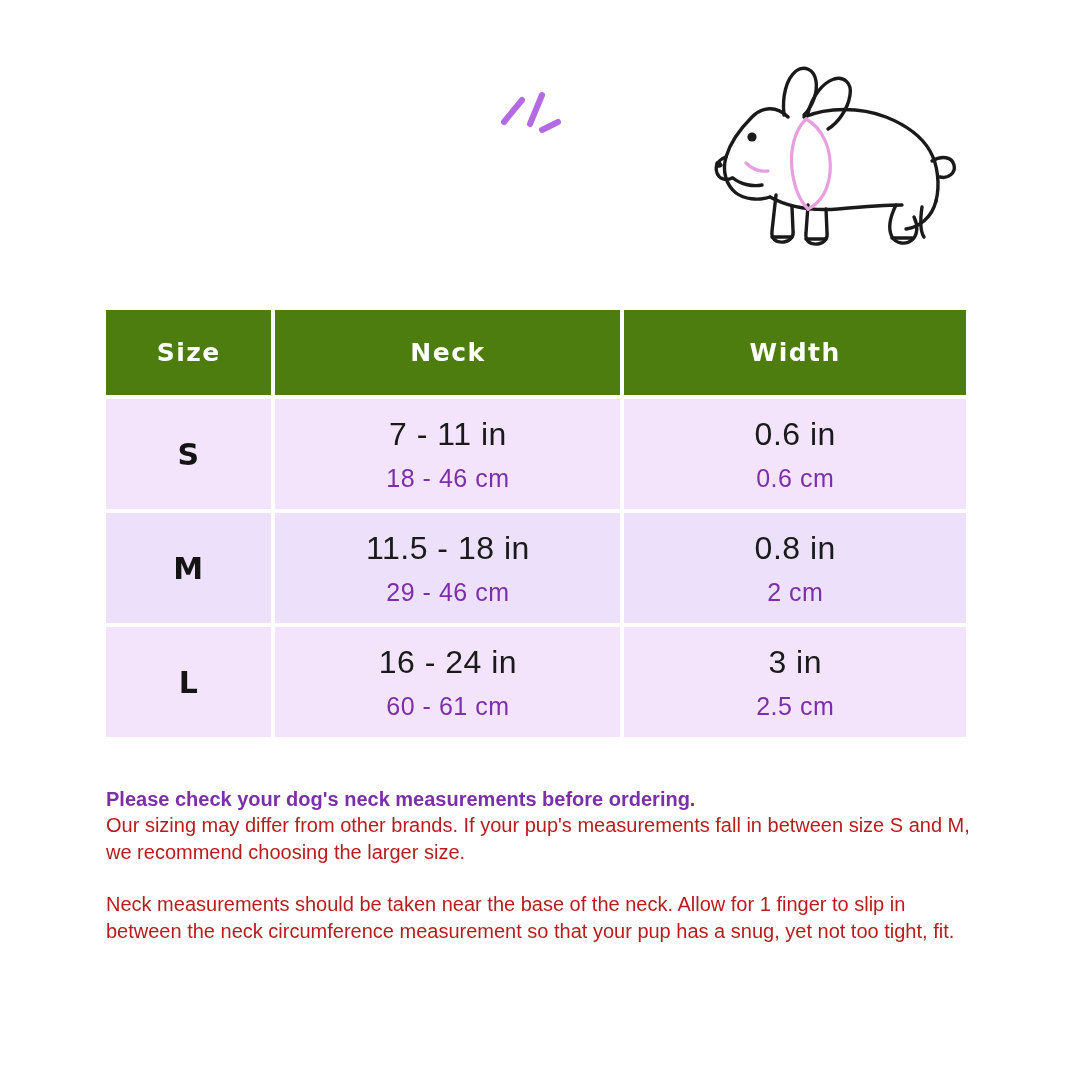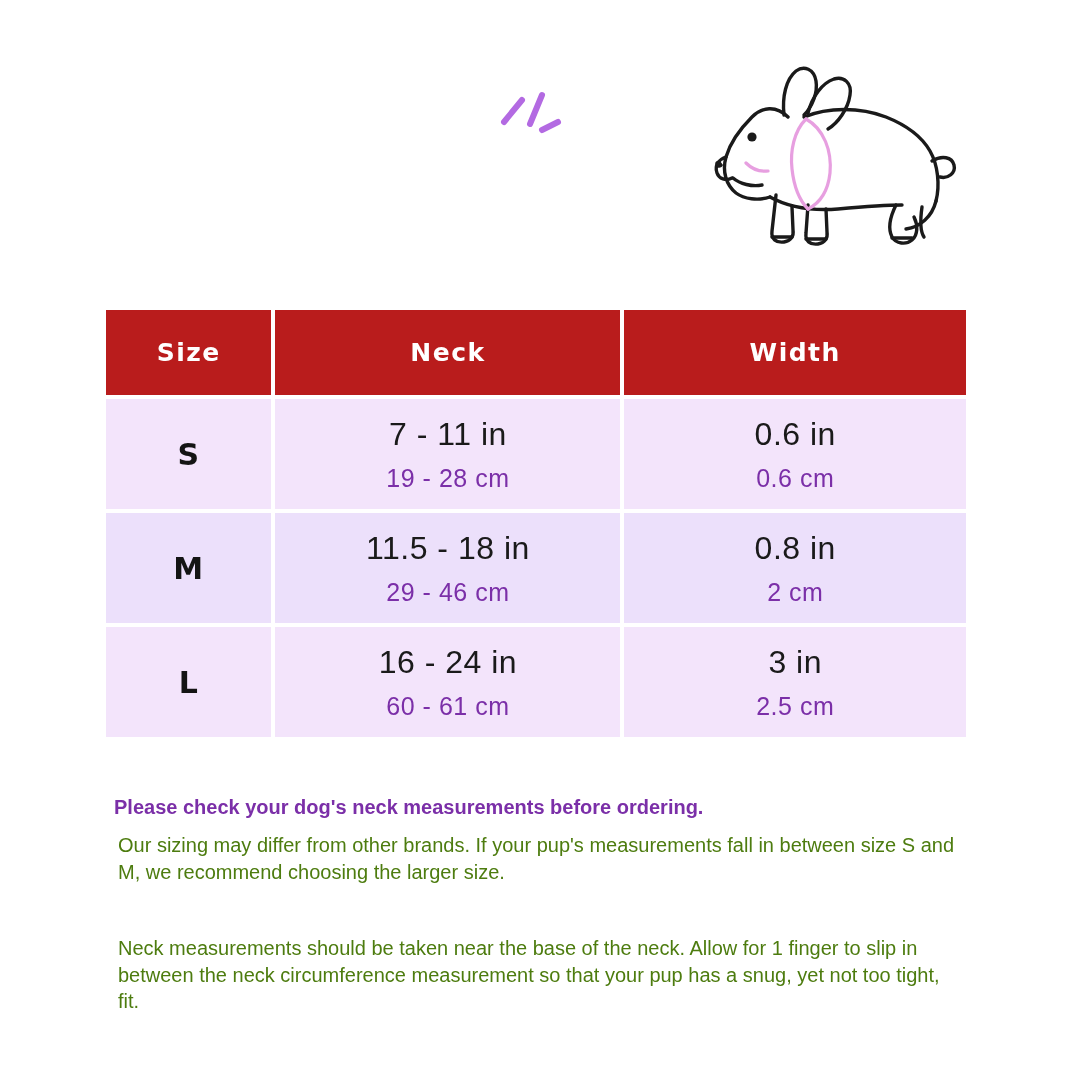--- a/index.html
+++ b/index.html
@@ -71,21 +71,21 @@
     width: 868px;
     border-collapse: separate;
     border-spacing: 4px 4px;
     margin: -4px;
   }
   .size-table td, .size-table th {
     padding: 0;
     margin: 0;
   }
   .th-cell {
-    background: #b91c1c;
+    background: #4d7c0f;
     color: #ffffff;
     font-family: "DejaVu Sans", sans-serif;
     font-size: 25px;
     font-weight: bold;
     letter-spacing: 1.5px;
     height: 85px;
     text-align: center;
     vertical-align: middle;
   }
   .col-size { width: 168px; }
@@ -129,28 +129,28 @@
     left: 106px;
     top: 786px;
     width: 868px;
   }
   .note-highlight {
     font-family: "Liberation Sans", sans-serif;
     font-size: 20px;
     font-weight: bold;
     color: #7b2fa8;
     line-height: 1.32;
-    margin: 8px;
+    margin: 0;
   }
   .note-body {
     font-family: "Liberation Sans", sans-serif;
     font-size: 20px;
-    color: #4d7c0f;
+    color: #b91c1c;
     line-height: 1.32;
-    margin: 12px;
+    margin: 0;
   }
   .note-gap { height: 26px; }
 </style>
 </head>
 <body>
 
 <div class="page">
 
 
   <svg class="sparkle" viewBox="0 0 70 70">
@@ -210,21 +210,21 @@
         <th class="th-cell col-width">Width</th>
       </tr>
     </thead>
     <tbody>
       <tr>
         <td class="body-cell">
           <span class="size-label">S</span>
         </td>
         <td class="body-cell">
           <div class="val-in">7 - 11 in</div>
-          <div class="val-cm">19 - 28 cm</div>
+          <div class="val-cm">18 - 46 cm</div>
         </td>
         <td class="body-cell">
           <div class="val-in">0.6 in</div>
           <div class="val-cm">0.6 cm</div>
         </td>
       </tr>
       <tr>
         <td class="body-cell alt">
           <span class="size-label">M</span>
         </td>

